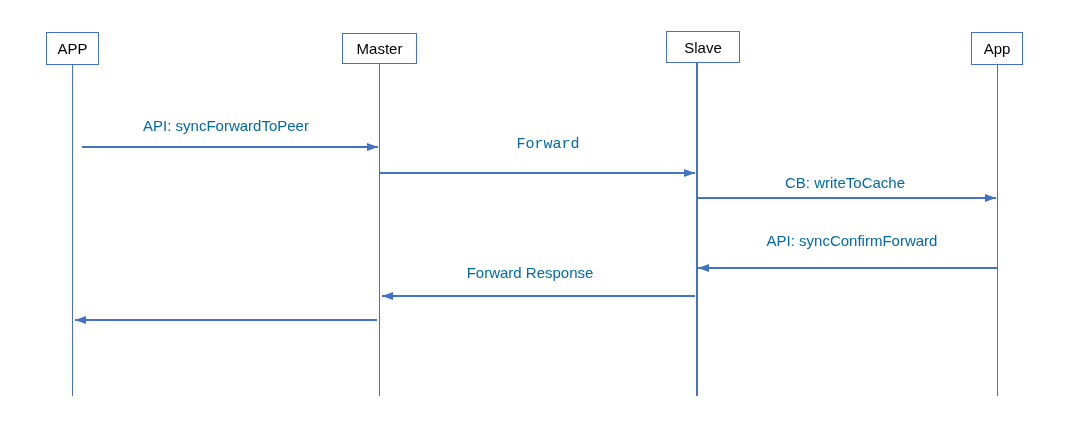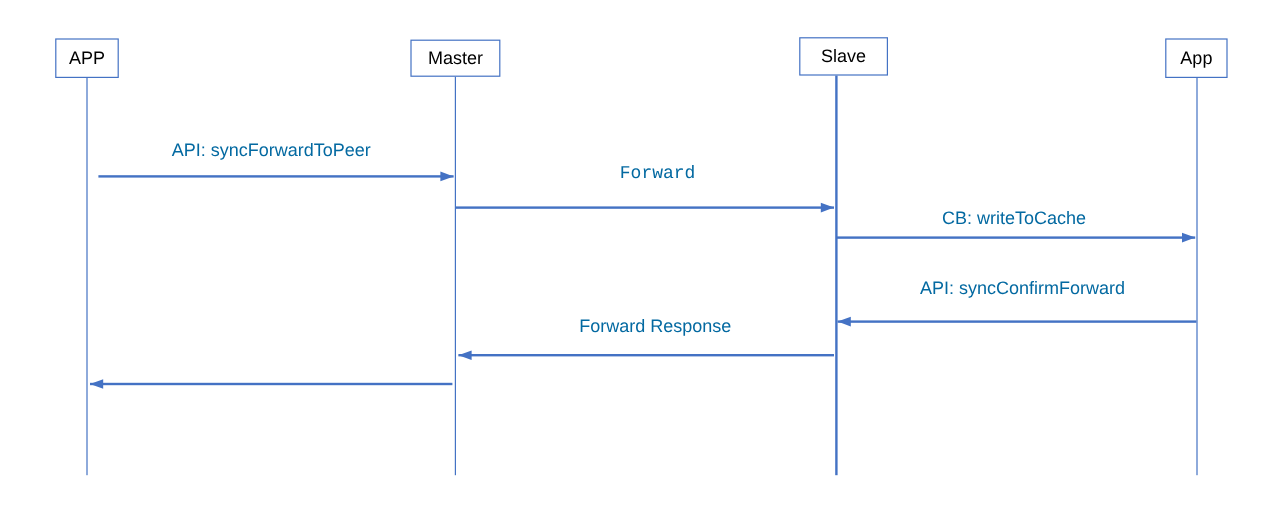--- a/index.html
+++ b/index.html
@@ -88,18 +88,18 @@
   <div class="msg-line" style="left:697px; top:197.2px; width:299px;"></div>
   <div class="arrowhead right" style="left:985px; top:193.5px;"></div>
   <span class="msg-label" style="left:845px; top:174px;">CB: writeToCache</span>
 
   <div class="msg-line" style="left:698px; top:267.2px; width:299px;"></div>
   <div class="arrowhead left" style="left:698px; top:263.5px;"></div>
   <span class="msg-label" style="left:852px; top:232px;">API: syncConfirmForward</span>
 
   <div class="msg-line" style="left:382px; top:295.2px; width:313px;"></div>
   <div class="arrowhead left" style="left:382px; top:291.5px;"></div>
-  <span class="msg-label" style="left:546px; top:264px;">Forward Response</span>
+  <span class="msg-label" style="left:530px; top:264px;">Forward Response</span>
 
   <div class="msg-line" style="left:75px; top:319.2px; width:302px;"></div>
   <div class="arrowhead left" style="left:75px; top:315.5px;"></div>
 
 </div>
 
 </body></html>

